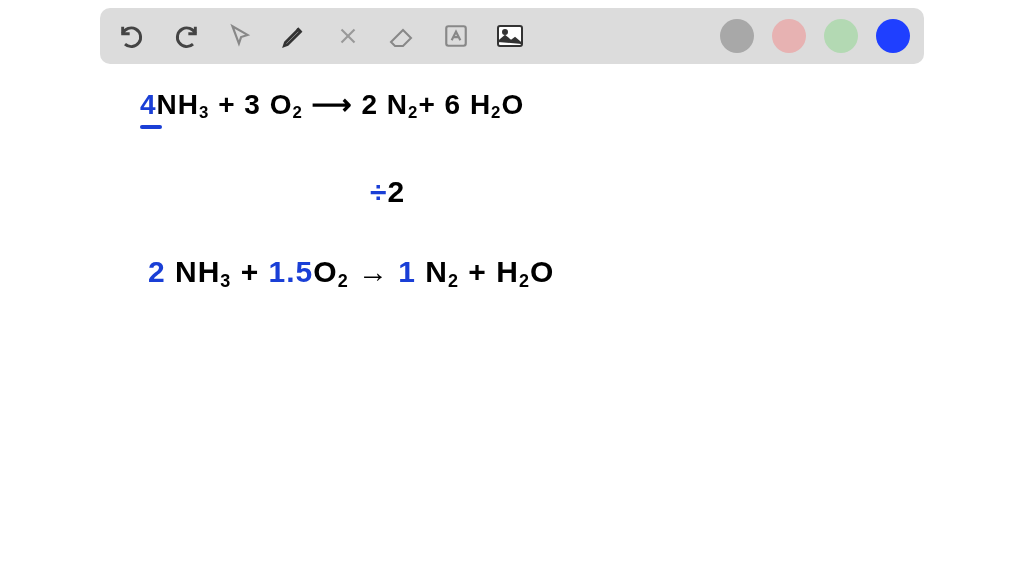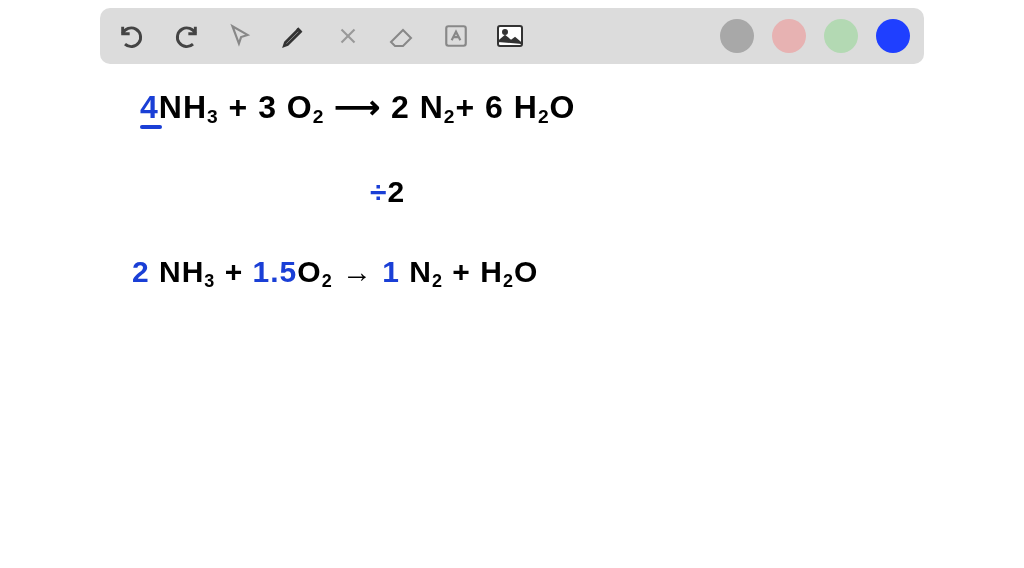--- a/index.html
+++ b/index.html
@@ -113,26 +113,26 @@
   </div>
   <div class="spacer"></div>
   <div class="color-swatch" style="background:#a8a8a8"></div>
   <div class="color-swatch" style="background:#e7b2b2"></div>
   <div class="color-swatch" style="background:#b3d9b3"></div>
   <div class="color-swatch" style="background:#1f3fff"></div>
 </div>
 
 <div class="canvas">
 
-  <div class="hand" style="top:18px; left:140px; font-size:32px;">
+  <div class="hand" style="top:18px; left:140px; font-size:28px;">
     <span class="blue">4</span><span>NH</span><span class="sub">3</span><span> + 3 O</span><span class="sub">2</span><span> ⟶ </span><span>2 N</span><span class="sub">2</span><span>+ </span><span>6 H</span><span class="sub">2</span><span>O</span>
   </div>
   <div class="underline" style="top:55px; left:140px; width:22px;"></div>
 
   <div class="hand" style="top:105px; left:370px; font-size:30px;">
     <span class="blue">÷</span><span>2</span>
   </div>
 
-  <div class="hand" style="top:185px; left:132px; font-size:30px;">
+  <div class="hand" style="top:185px; left:148px; font-size:30px;">
     <span class="blue">2</span><span> NH</span><span class="sub">3</span><span> + </span><span class="blue">1.5</span><span>O</span><span class="sub">2</span><span>  →  </span><span class="blue">1</span><span> N</span><span class="sub">2</span><span> +   H</span><span class="sub">2</span><span>O</span>
   </div>
 
 </div>
 
 </body></html>

